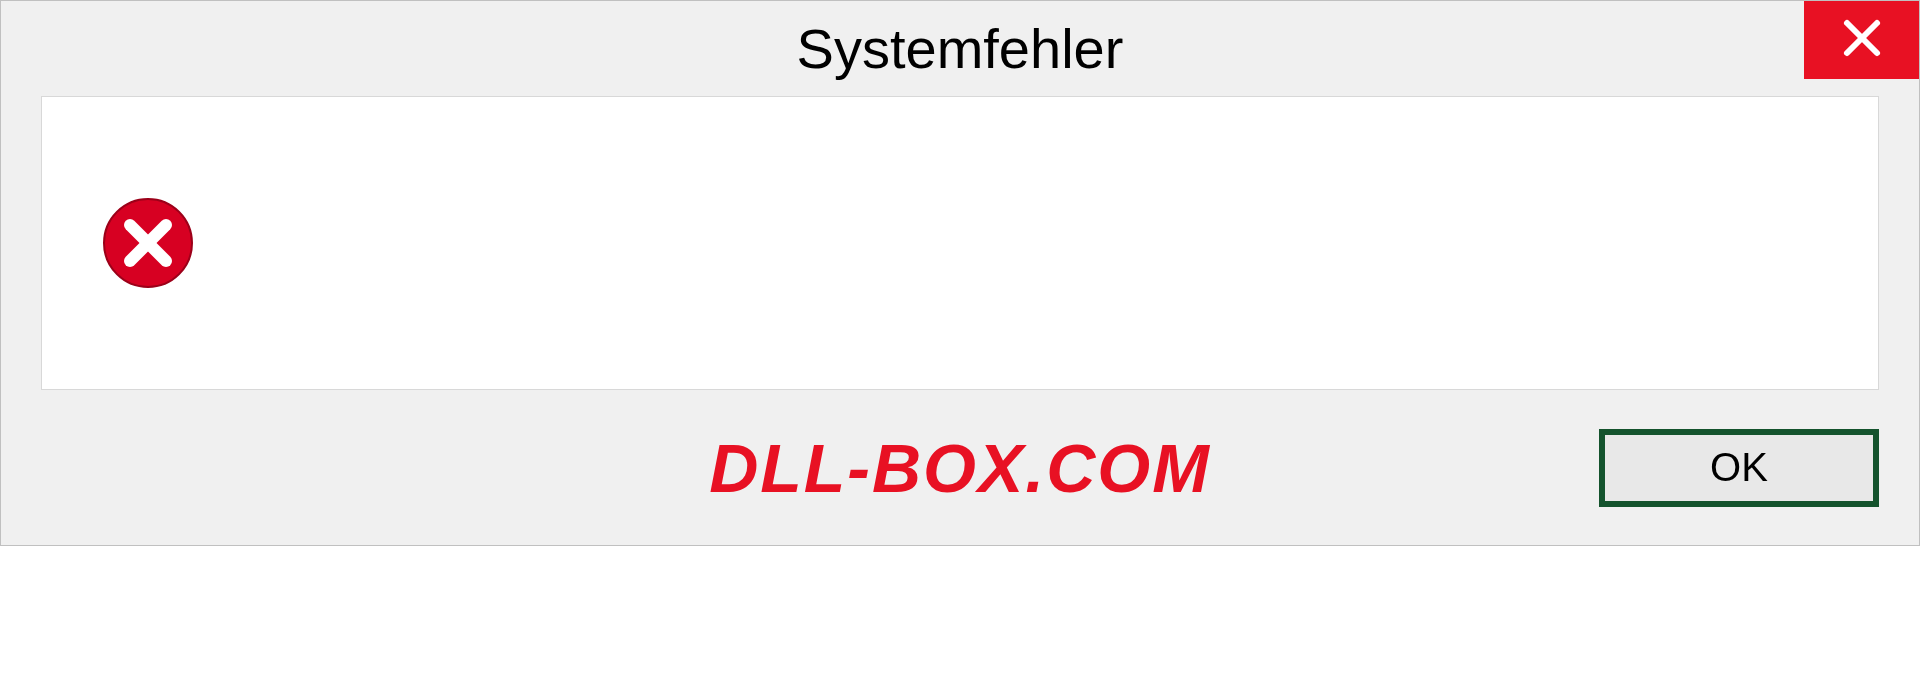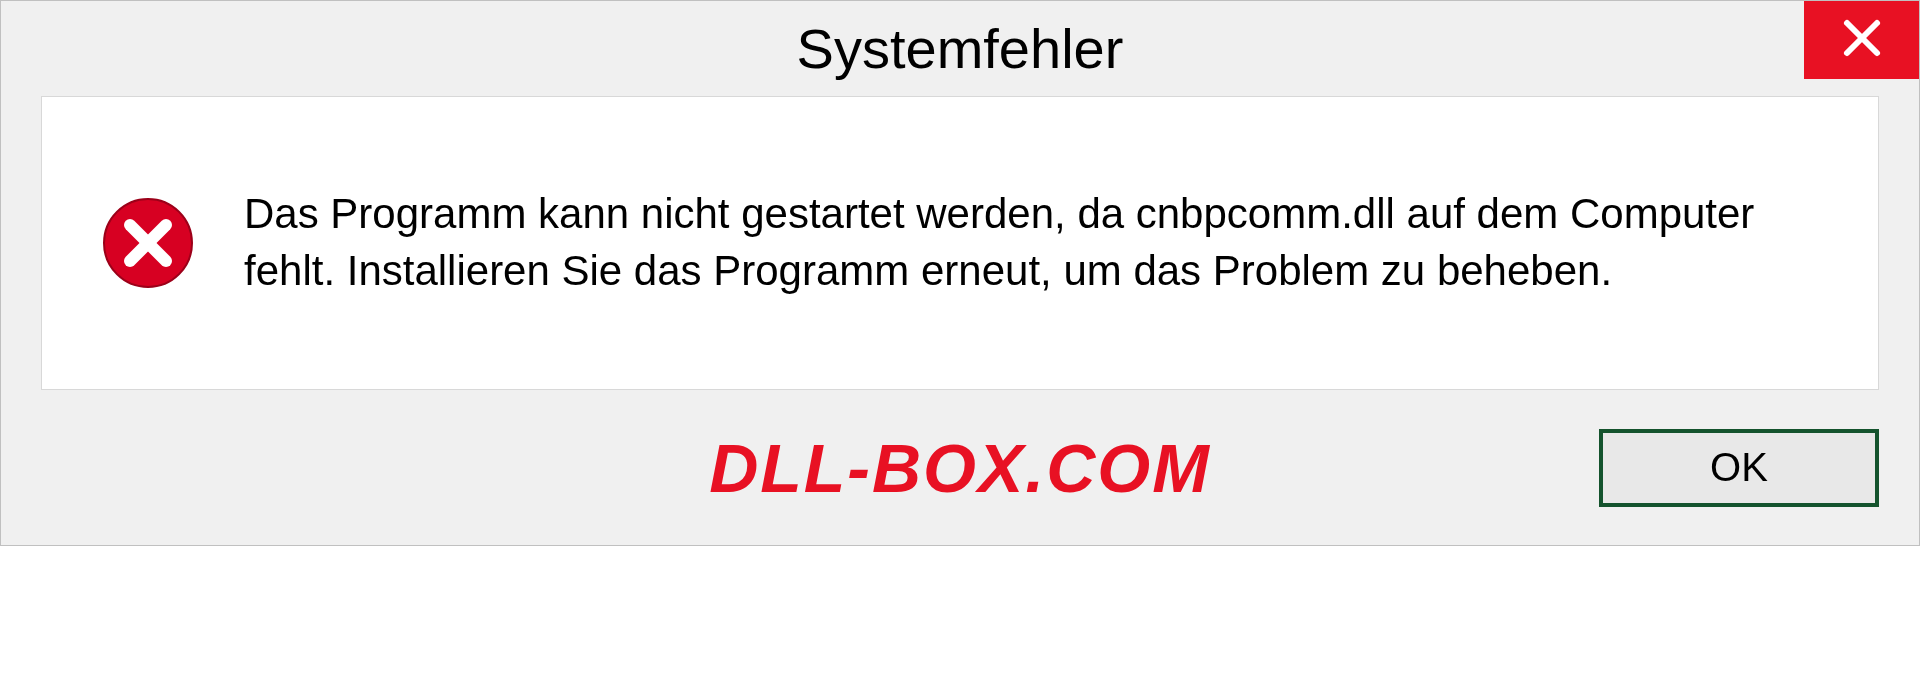--- a/index.html
+++ b/index.html
@@ -94,21 +94,21 @@
       font-weight: 800;
       font-style: italic;
       color: #e81123;
       letter-spacing: 2px;
       font-family: Arial, sans-serif;
     }
     .ok-button {
       width: 280px;
       height: 78px;
       background: #e8e8e8;
-      border: 4px solid #14532d;
+      border: 6px solid #14532d;
       font-size: 40px;
       color: #000;
       display: flex;
       align-items: center;
       justify-content: center;
       cursor: pointer;
       font-family: inherit;
       margin-left: 27px;
     }
   </style>
@@ -129,20 +129,19 @@
   </div>
 
   <div class="content-area">
     <div class="error-icon">
       <svg viewBox="0 0 92 92">
         <circle cx="46" cy="46" r="44" fill="#d70022" stroke="#9c0019" stroke-width="2"></circle>
         <line x1="28" y1="28" x2="64" y2="64" stroke="#fff" stroke-width="12" stroke-linecap="round"></line>
         <line x1="64" y1="28" x2="28" y2="64" stroke="#fff" stroke-width="12" stroke-linecap="round"></line>
       </svg>
     </div>
-    <div class="message-text">Das Programm kann nicht gestartet werden, da cnbpcomm.dll auf dem Computer fehlt. Installieren Sie das Programm erneut, um das Problem zu beheben.</div>
   </div>
 
   <div class="footer">
     <div class="watermark">DLL-BOX.COM</div>
     <button class="ok-button">OK</button>
   </div>
 </div>
 
 </body></html>

